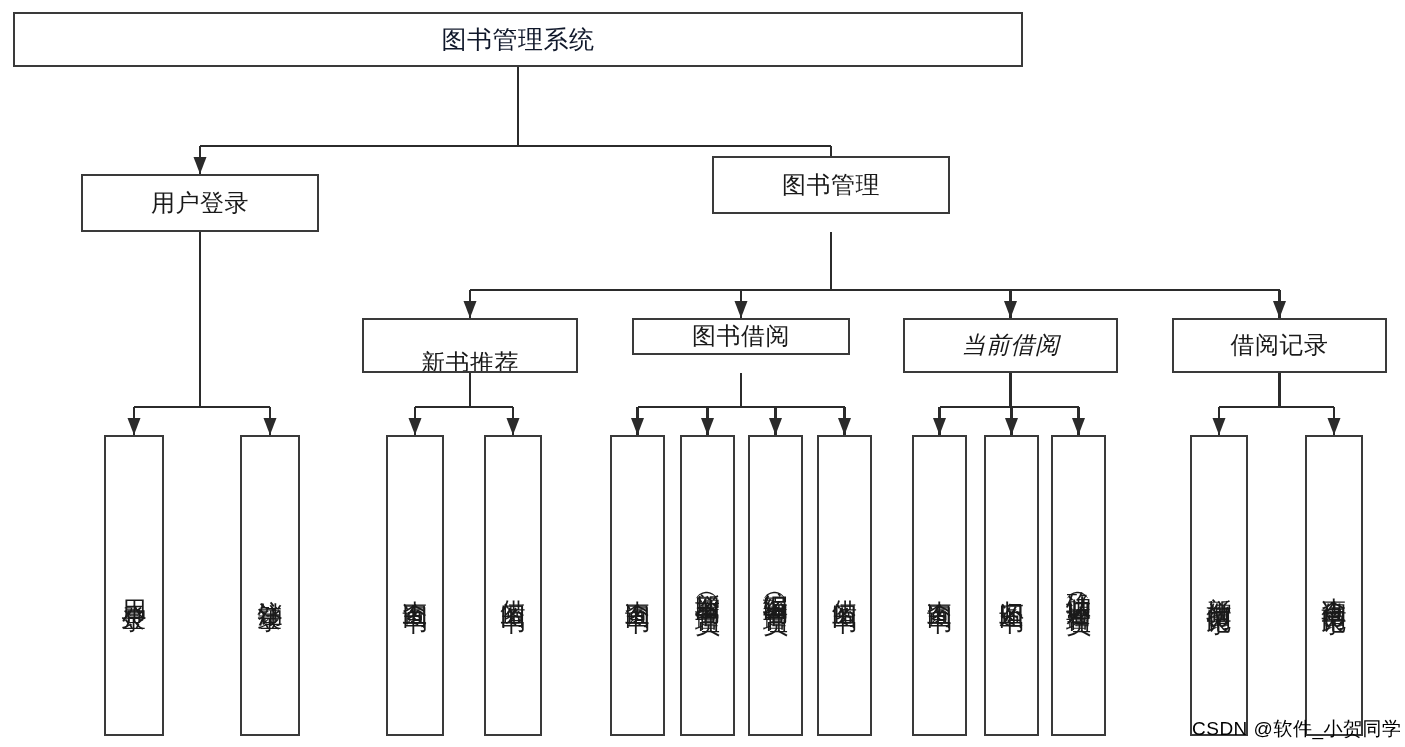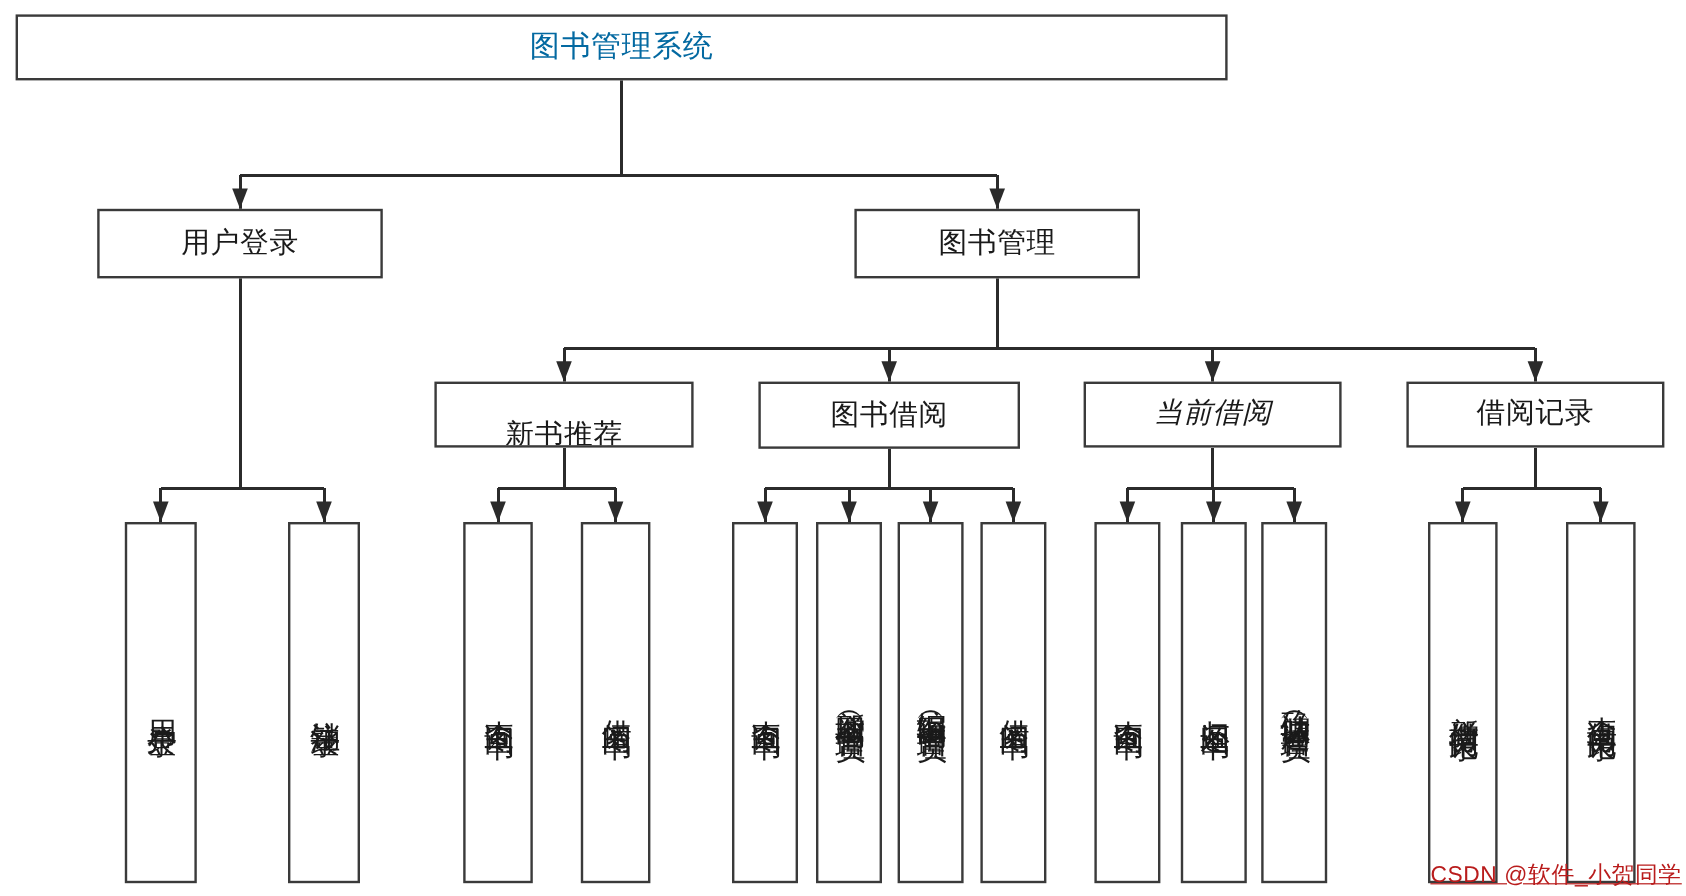--- a/index.html
+++ b/index.html
@@ -123,32 +123,32 @@
       <line x1="1279.5" y1="373" x2="1279.5" y2="407" stroke="#2b2b2b" stroke-width="2.5" shape-rendering="crispEdges"></line>
       <line x1="1219" y1="407" x2="1334" y2="407" stroke="#2b2b2b" stroke-width="2.5" shape-rendering="crispEdges"></line>
       <line x1="1219" y1="407" x2="1219" y2="435" stroke="#2b2b2b" stroke-width="2.5" shape-rendering="crispEdges"></line>
       <polygon points="1212.5,418 1225.5,418 1219,435" fill="#2b2b2b"></polygon>
       <line x1="1334" y1="407" x2="1334" y2="435" stroke="#2b2b2b" stroke-width="2.5" shape-rendering="crispEdges"></line>
       <polygon points="1327.5,418 1340.5,418 1334,435" fill="#2b2b2b"></polygon>
     </svg>
 
   <div id="nodes">
       <div class="node horiz root" style="left: 13px; top: 12px; width: 1010px; height: 55px; border-color: rgb(58, 58, 58); background: rgb(255, 255, 255);">
-        <span class="label" style="color: #0369a1; text-align: center;">图书管理系统</span>
+        <span class="label" style="color: #0f172a; text-align: center;">图书管理系统</span>
       </div>
       <div class="node horiz" style="left: 81px; top: 174px; width: 238px; height: 58px; border-color: rgb(58, 58, 58); background: rgb(255, 255, 255);">
         <span class="label" style="color: rgb(26, 26, 26);">用户登录</span>
       </div>
-      <div class="node horiz" style="left: 712px; top: 174px; width: 238px; height: 58px; border-color: rgb(58, 58, 58); background: rgb(255, 255, 255);">
+      <div class="node horiz" style="left: 712px; top: 156px; width: 238px; height: 58px; border-color: rgb(58, 58, 58); background: rgb(255, 255, 255);">
         <span class="label" style="color: rgb(26, 26, 26);">图书管理</span>
       </div>
       <div class="node horiz" style="left: 362px; top: 318px; width: 216px; height: 55px; border-color: rgb(58, 58, 58); background: rgb(255, 255, 255);">
         <span class="label" style="color: rgb(26, 26, 26); margin-top: 36px;">新书推荐</span>
       </div>
-      <div class="node horiz" style="left: 632px; top: 318px; width: 218px; height: 56px; border-color: rgb(58, 58, 58); background: rgb(255, 255, 255);">
+      <div class="node horiz" style="left: 632px; top: 318px; width: 218px; height: 37px; border-color: rgb(58, 58, 58); background: rgb(255, 255, 255);">
         <span class="label" style="color: rgb(26, 26, 26);">图书借阅</span>
       </div>
       <div class="node horiz" style="left: 903px; top: 318px; width: 215px; height: 55px; border-color: rgb(58, 58, 58); background: rgb(255, 255, 255); font-style: italic;">
         <span class="label" style="color: rgb(26, 26, 26);">当前借阅</span>
       </div>
       <div class="node horiz" style="left: 1172px; top: 318px; width: 215px; height: 55px; border-color: rgb(58, 58, 58); background: rgb(255, 255, 255);">
         <span class="label" style="color: rgb(26, 26, 26);">借阅记录</span>
       </div>
       <div class="node vert" style="left: 104px; top: 435px; width: 60px; height: 301px; border-color: rgb(58, 58, 58); background: rgb(255, 255, 255);">
         <span class="label" style="color: rgb(26, 26, 26);">用户登录</span>
@@ -184,15 +184,15 @@
         <span class="label" style="color: rgb(26, 26, 26);">确认归还（管理员）</span>
       </div>
       <div class="node vert" style="left: 1190px; top: 435px; width: 58px; height: 301px; border-color: rgb(58, 58, 58); background: rgb(255, 255, 255);">
         <span class="label" style="color: rgb(26, 26, 26);">新增借阅记录</span>
       </div>
       <div class="node vert" style="left: 1305px; top: 435px; width: 58px; height: 301px; border-color: rgb(58, 58, 58); background: rgb(255, 255, 255);">
         <span class="label" style="color: rgb(26, 26, 26);">查询借阅记录</span>
       </div>
     </div>
 
-  <div class="watermark" style="left: 1192px; top: 716px; color: #b91c1c; text-decoration: underline;">CSDN @软件_小贺同学</div>
+  <div class="watermark" style="left: 1192px; top: 716px; color: #000000;">CSDN @软件_小贺同学</div>
 
 </div>
 
 </body></html>

